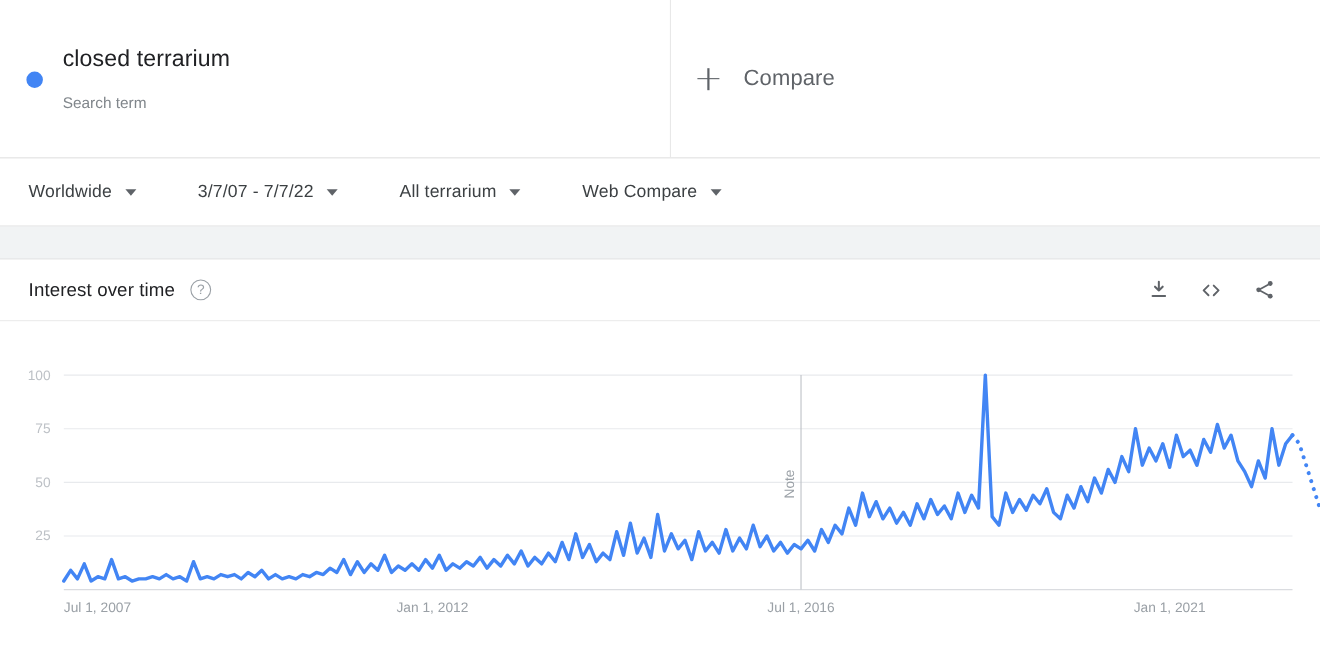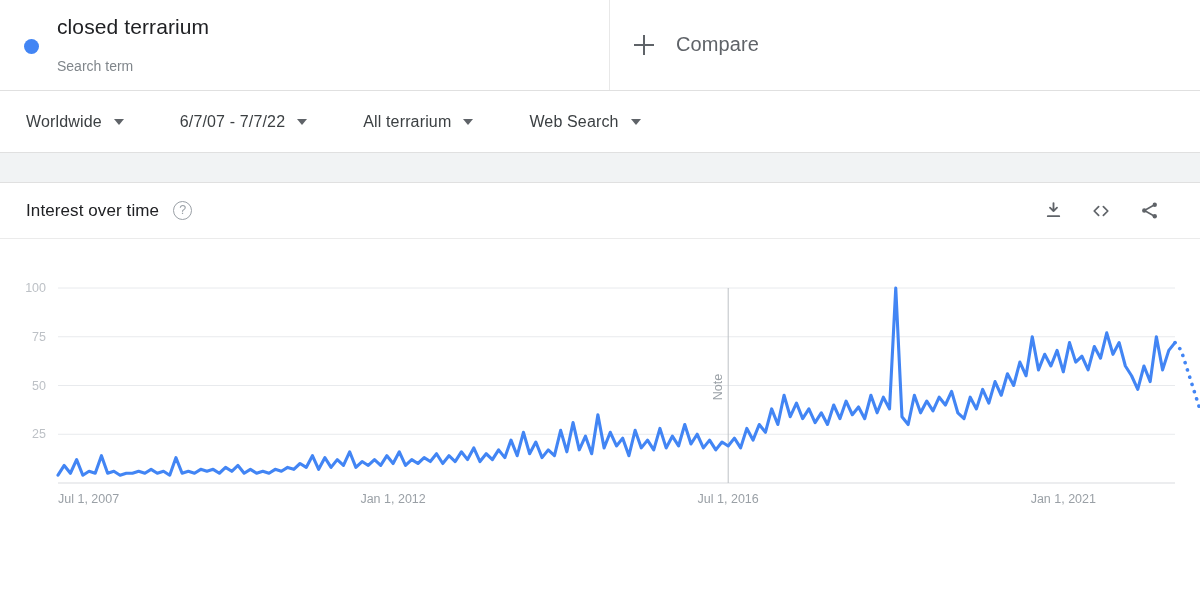--- a/index.html
+++ b/index.html
@@ -11,21 +11,21 @@
     font-family: "Liberation Sans", sans-serif;
     -webkit-font-smoothing: antialiased;
     overflow: hidden;
   }
 
   #app { position: relative; width: 1200px; height: 600px; background: #fff; }
 
   
   .term-bar {
     position: relative;
-    height: 91px;
+    height: 144px;
     background: #fff;
     border-bottom: 1px solid #e0e0e0;
     display: flex;
     align-items: stretch;
   }
   .term-card {
     width: 610px;
     display: flex;
     align-items: center;
     padding-left: 24px;
@@ -201,29 +201,29 @@
       </button>
     </div>
   </div>
 
   <div class="filter-bar">
     <button class="filter">
       <span class="filter-label">Worldwide</span>
       <span class="caret"></span>
     </button>
     <button class="filter">
-      <span class="filter-label">6/7/07 - 7/7/22</span>
+      <span class="filter-label">3/7/07 - 7/7/22</span>
       <span class="caret"></span>
     </button>
     <button class="filter">
       <span class="filter-label">All terrarium</span>
       <span class="caret"></span>
     </button>
     <button class="filter">
-      <span class="filter-label">Web Search</span>
+      <span class="filter-label">Web Compare</span>
       <span class="caret"></span>
     </button>
   </div>
 
   <div class="gray-band"></div>
 
   <div class="chart-card">
     <div class="chart-header">
       <span class="chart-title">Interest over time</span>
       <span class="help-icon">?</span>

